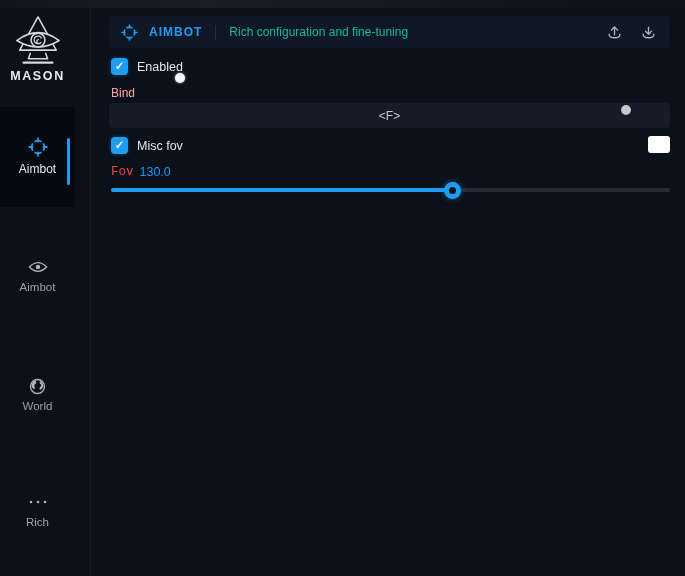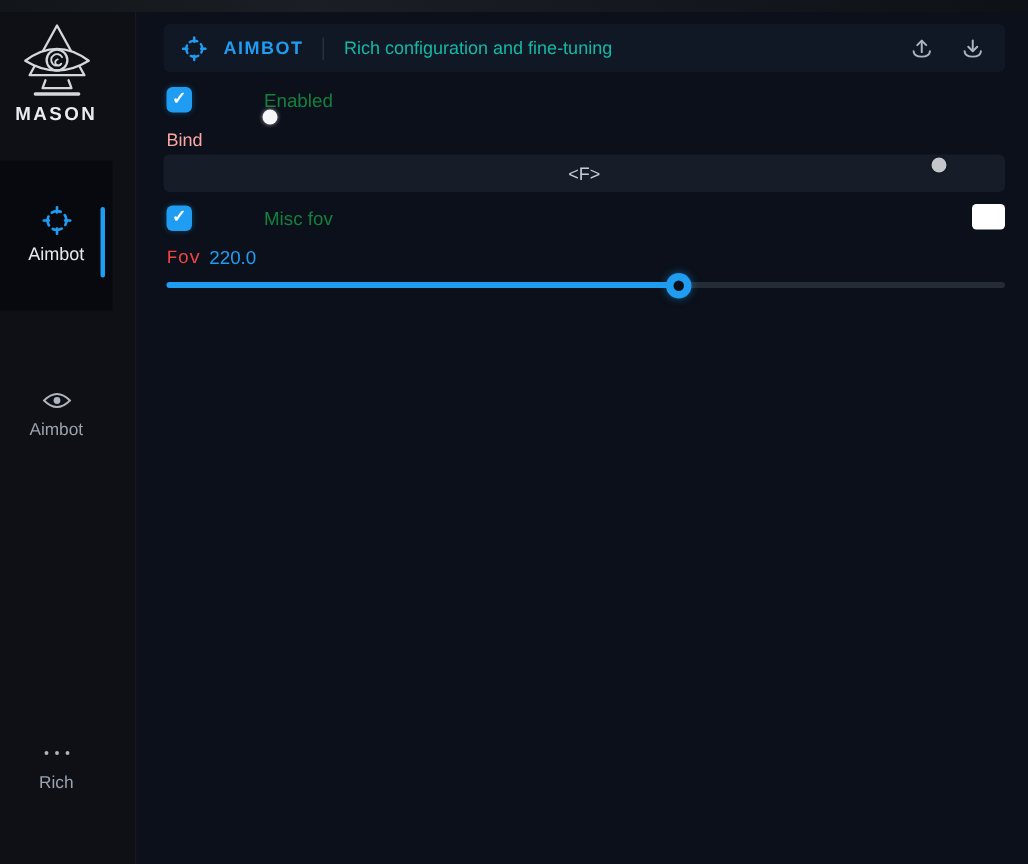--- a/index.html
+++ b/index.html
@@ -47,21 +47,21 @@
   .header-action{color:#aeb6c0;display:flex;align-items:center;cursor:pointer;}
   .header-action + .header-action{margin-left:19px;}
 
   .check-row{position:absolute;left:20px;display:flex;align-items:center;gap:9px;}
   .row-enabled{top:50px;}
   .row-drawfov{top:129px;}
   .checkbox{width:17px;height:17px;border-radius:4px;background:#1e9df2;position:relative;cursor:pointer;
     box-shadow:0 0 4px rgba(30,157,242,.35);}
   .checkbox::after{content:"✓";position:absolute;left:0;top:0;width:17px;height:17px;
     color:#fff;font-size:11.5px;line-height:17px;text-align:center;font-weight:bold;}
-  .check-label{font-size:12.5px;color:#15803d;margin-left:39px;}
+  .check-label{font-size:12.5px;color:#e5e5e5;}
 
   .field-label{position:absolute;left:20px;top:78px;font-size:12px;color:#fca5a5;}
   .bind-field{position:absolute;left:18px;right:15px;top:95px;height:25px;background:#161d28;
     border-radius:4px;display:flex;align-items:center;justify-content:center;
     font-size:12px;color:#c6ccd5;cursor:pointer;}
 
   .color-swatch{position:absolute;right:15px;top:128px;width:22px;height:17px;border-radius:3px;
     background:#ffffff;cursor:pointer;}
 
   .fov-label-row{position:absolute;left:20px;top:157px;font-size:12.5px;display:flex;gap:6px;}
@@ -120,20 +120,30 @@
     <div class="nav-item nav-visuals">
       <span class="nav-icon">
         <svg width="20" height="14" viewBox="0 0 22 14" fill="none" stroke="currentColor" stroke-width="1.4">
           <path d="M1.5 7 Q11 -2.5 20.5 7 Q11 16.5 1.5 7 Z"></path>
           <circle cx="11" cy="7" r="2.5" fill="currentColor" stroke="none"></circle>
         </svg>
       </span>
       <span class="nav-label">Aimbot</span>
     </div>
 
+    <div class="nav-item nav-world">
+      <span class="nav-icon">
+        <svg width="17" height="17" viewBox="0 0 16 16" fill="none" stroke="currentColor" stroke-width="1.3">
+          <circle cx="8" cy="8" r="6.6"></circle>
+          <path fill="currentColor" stroke="none" d="M5.6 2.3 C7 3 7.4 4.4 6.2 5.4 C4.9 6.3 4.7 7.7 5.4 8.9 C6 9.9 5.1 10.7 4.1 10.1 C2.6 9.1 2.1 7.4 2.7 5.6 C3.2 4.1 4.3 2.9 5.6 2.3 Z"></path>
+          <path fill="currentColor" stroke="none" d="M10.6 3.1 C12.3 3.8 13.4 5.4 13.4 7.3 C13.2 9 12 10.7 10.4 11.4 C9.6 10.3 9.9 9.1 10.8 8.3 C11.8 7.5 11.6 6.1 10.5 5.5 C9.7 4.9 9.9 3.7 10.6 3.1 Z"></path>
+        </svg>
+      </span>
+      <span class="nav-label">World</span>
+    </div>
 
     <div class="nav-item nav-misc">
       <span class="nav-icon">
         <svg width="20" height="6" viewBox="0 0 20 6" fill="currentColor">
           <circle cx="3" cy="3" r="1.3"></circle>
             <circle cx="10" cy="3" r="1.3"></circle>
             <circle cx="17" cy="3" r="1.3"></circle>
         </svg>
       </span>
       <span class="nav-label">Rich</span>
@@ -180,21 +190,21 @@
     </div>
 
     <div class="check-row row-drawfov">
       <span class="checkbox"></span>
       <span class="check-label">Misc fov</span>
     </div>
     <div class="color-swatch" style="background: rgb(255, 255, 255);"></div>
 
     <div class="fov-label-row">
       <span class="fov-name">Fov</span>
-      <span class="fov-value">220.0</span>
+      <span class="fov-value">130.0</span>
     </div>
 
     <div class="slider">
       <div class="slider-track"></div>
       <div class="slider-fill" style="width: 61%;"></div>
       <div class="slider-thumb" style="left: calc(61% - 8px);"></div>
     </div>
 
     <div class="cursor-dot white"></div>
     <div class="cursor-dot gray"></div>

